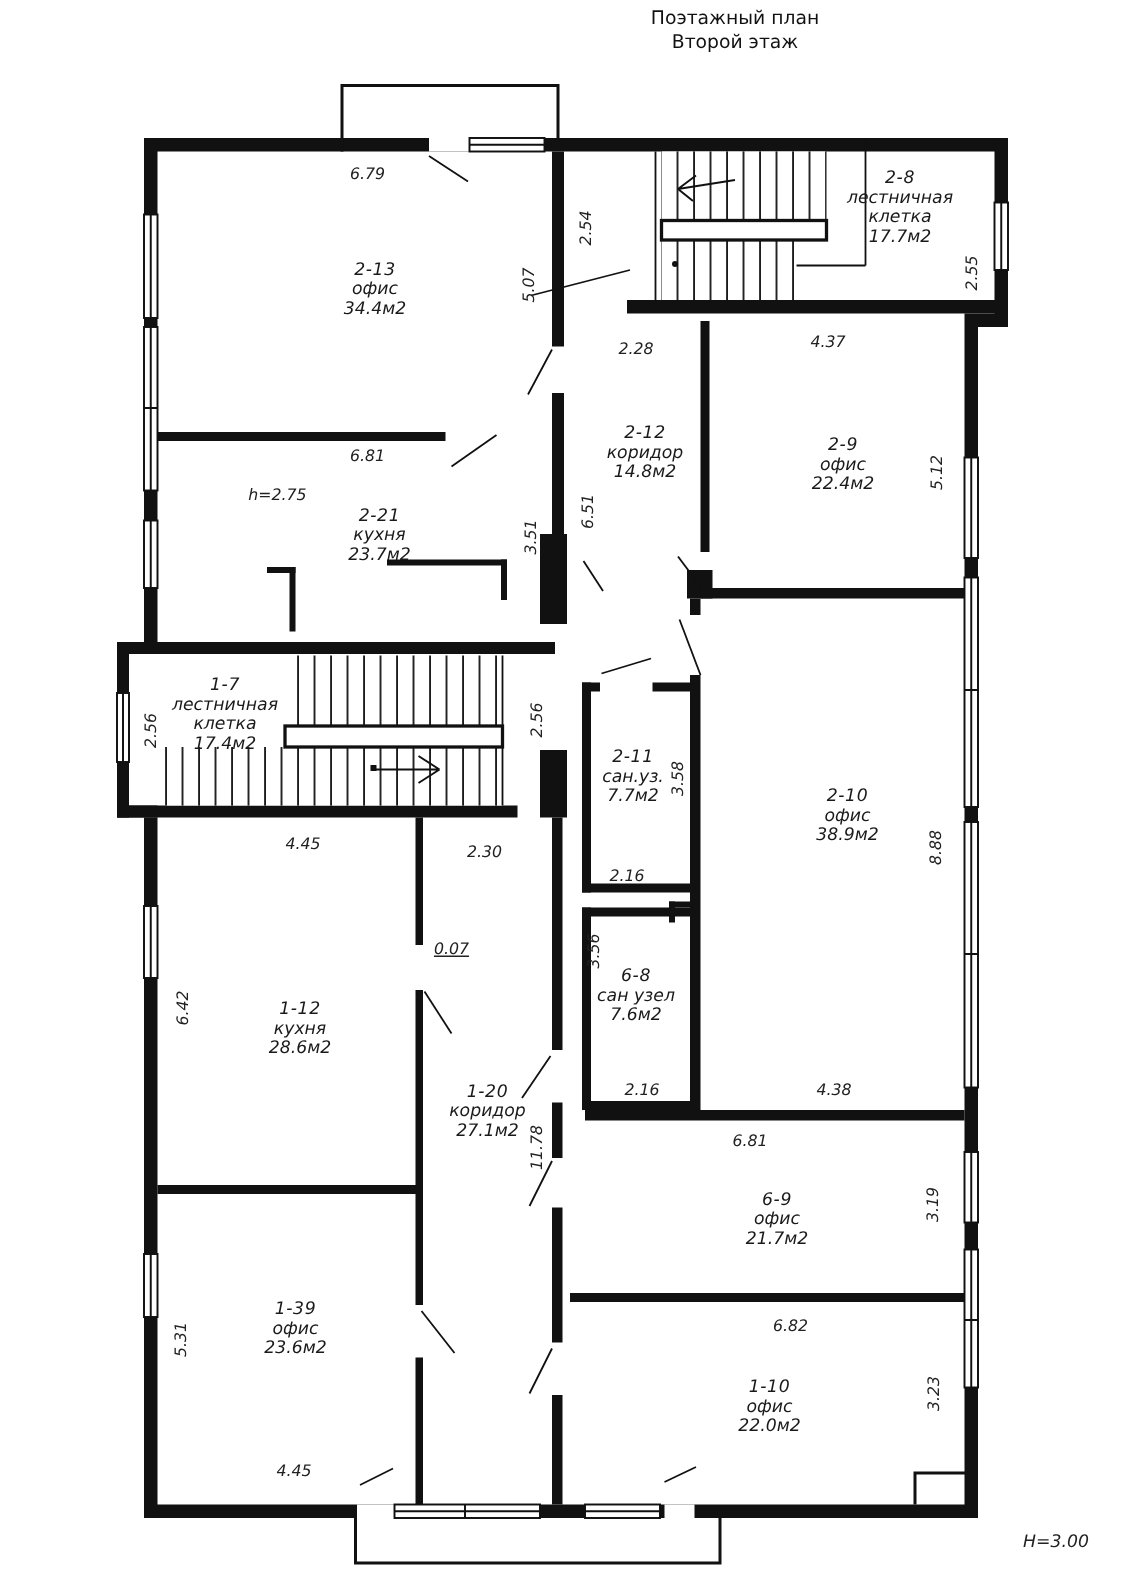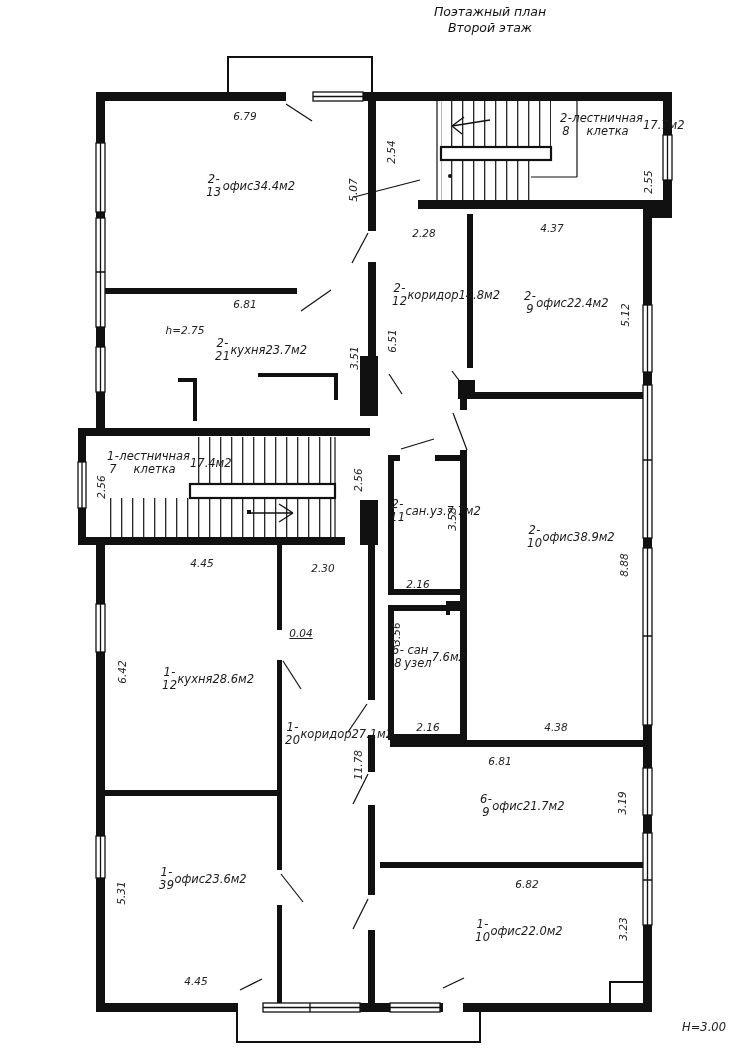--- a/index.html
+++ b/index.html
@@ -4,32 +4,32 @@
 <style>
   html,body{margin:0;padding:0;background:#fff;}
   #stage{
     position:relative;width:756px;height:1055px;background:#fff;overflow:hidden;
     font-family:"DejaVu Sans",sans-serif;color:#1c1c1c;
   }
   #plan-svg{position:absolute;left:0;top:0;}
   .room{
     position:absolute;transform:translateX(-50%);text-align:center;
     font-style:italic;font-size:11.5px;line-height:1.14;color:#1a1a1a;
-    display:flex;align-items:center;white-space:normal;
+    display:flex;flex-direction:column;align-items:center;white-space:normal;
   }
   .room .rid{letter-spacing:.4px;}
   .dim{
     position:absolute;transform:translate(-50%,-50%);
     font-style:italic;font-size:10.5px;color:#222;white-space:nowrap;
   }
   .dim.v{transform:translate(-50%,-50%) rotate(-90deg);}
   .dim.u{text-decoration:underline;}
   .title{
     position:absolute;left:490px;top:4px;transform:translateX(-50%);
-    text-align:center;font-style:italic;font-size:12.5px;line-height:1.3;color:#111;
+    text-align:center;font-size:12.5px;line-height:1.3;color:#111;
   }
 </style>
 </head>
 <body>
 
 <div id="stage">
 
   <svg id="plan-svg" width="756" height="1055" viewBox="0 0 756 1055">
     <defs>
       <pattern id="tr" width="11" height="10" patternUnits="userSpaceOnUse">
@@ -254,21 +254,21 @@
   <div class="dim" style="left:245px;top:304px">6.81</div>
   <div class="dim v" style="left:392px;top:341px">6.51</div>
   <div class="dim v" style="left:354px;top:358px">3.51</div>
   <div class="dim v" style="left:101px;top:487px">2.56</div>
   <div class="dim v" style="left:358px;top:480px">2.56</div>
   <div class="dim" style="left:202px;top:563px">4.45</div>
   <div class="dim" style="left:323px;top:568px">2.30</div>
   <div class="dim v" style="left:452px;top:519px">3.58</div>
   <div class="dim v" style="left:624px;top:565px">8.88</div>
   <div class="dim" style="left:418px;top:584px">2.16</div>
-  <div class="dim u" style="left:301px;top:633px">0.04</div>
+  <div class="dim u" style="left:301px;top:633px">0.07</div>
   <div class="dim v" style="left:396px;top:634px">3.56</div>
   <div class="dim v" style="left:122px;top:672px">6.42</div>
   <div class="dim" style="left:428px;top:727px">2.16</div>
   <div class="dim" style="left:556px;top:727px">4.38</div>
   <div class="dim" style="left:500px;top:761px">6.81</div>
   <div class="dim v" style="left:358px;top:765px">11.78</div>
   <div class="dim v" style="left:622px;top:803px">3.19</div>
   <div class="dim v" style="left:121px;top:893px">5.31</div>
   <div class="dim" style="left:527px;top:884px">6.82</div>
   <div class="dim v" style="left:623px;top:929px">3.23</div>

